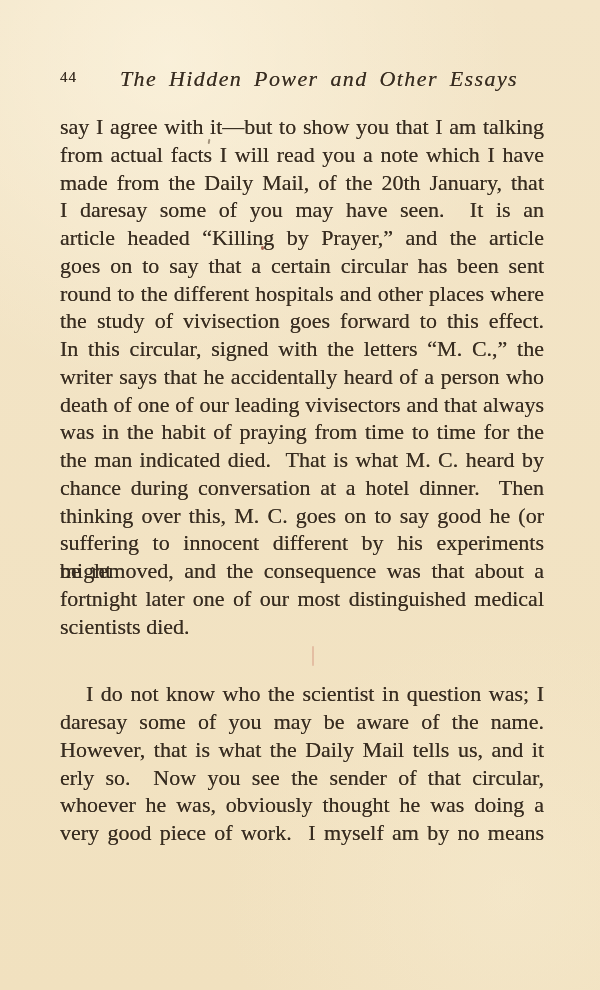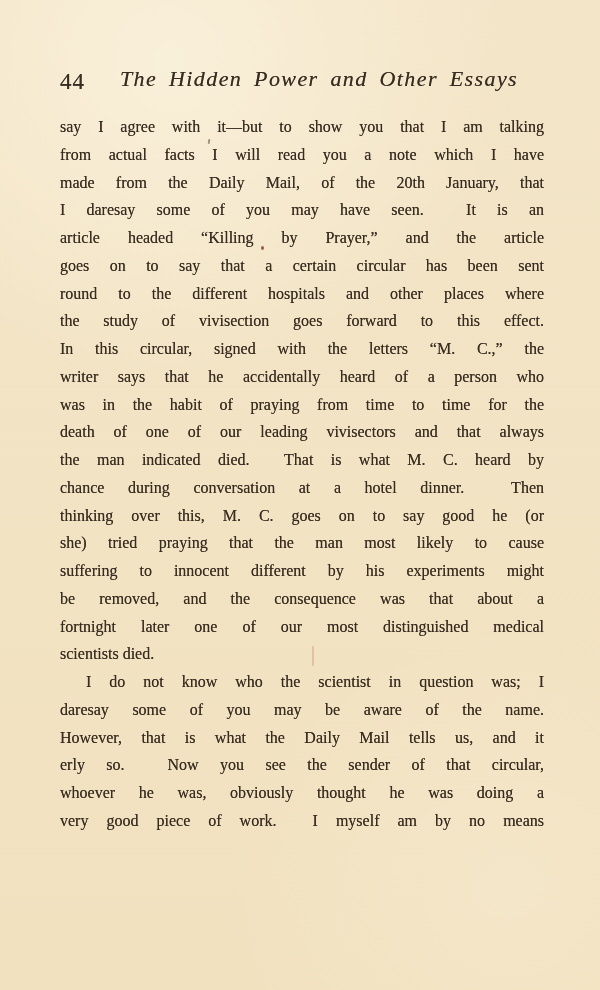--- a/index.html
+++ b/index.html
@@ -25,21 +25,21 @@
     position: absolute;
     top: 66px;
     left: 60px;
     width: 484px;
     height: 32px;
   }
   .pagenum {
     position: absolute;
     left: 0;
     top: 3px;
-    font-size: 23px;
+    font-size: 15px;
     letter-spacing: 1px;
     text-shadow: 0 0 0.6px rgba(55,43,30,0.7);
   }
   .running-title {
     text-align: center;
     padding-left: 34px;
     font-style: italic;
     font-size: 22px;
     letter-spacing: 1.4px;
     word-spacing: 5px;
@@ -48,27 +48,27 @@
   }
   .body-text {
     position: absolute;
     top: 113px;
     left: 60px;
     width: 484px;
   }
   .line {
     height: 27.75px;
     line-height: 27.75px;
-    font-size: 16px;
+    font-size: 22px;
     text-align: justify;
     text-align-last: justify;
     text-shadow: 0 0 0.6px rgba(55,43,30,0.72);
   }
   .line.para-end { text-align-last: left; }
-  .line.indent  { text-indent: 26px; }
+  .line.indent  { text-indent: 26px; margin-top: 40px; }
   .it { }
   
   .ink-dot {
     position: absolute;
     left: 261px; top: 246px;
     width: 3px; height: 4px;
     background: #8d4436;
     border-radius: 50%;
     opacity: 0.85;
   }
@@ -102,26 +102,25 @@
       <div class="line"><span>say I agree with it—but to show you that I am talking</span></div>
       <div class="line"><span>from actual facts I will read you a note which I have</span></div>
       <div class="line"><span>made from the </span><span class="it">Daily Mail,</span><span> of the 20th January, that</span></div>
       <div class="line"><span>I daresay some of you may have seen.&nbsp; It is an</span></div>
       <div class="line"><span>article headed “Killing by Prayer,” and the article</span></div>
       <div class="line"><span>goes on to say that a certain circular has been sent</span></div>
       <div class="line"><span>round to the different hospitals and other places where</span></div>
       <div class="line"><span>the study of vivisection goes forward to this effect.</span></div>
       <div class="line"><span>In this circular, signed with the letters “M. C.,” the</span></div>
       <div class="line"><span>writer says that he accidentally heard of a person who</span></div>
+      <div class="line"><span>death of one of our leading vivisectors and that always</span></div>
       <div class="line"><span>was in the habit of praying from time to time for the</span></div>
-      <div class="line"><span>death of one of our leading vivisectors and that always</span></div>
       <div class="line"><span>the man indicated died.&nbsp; That is what M. C. heard by</span></div>
       <div class="line"><span>chance during conversation at a hotel dinner.&nbsp; Then</span></div>
       <div class="line"><span>thinking over this, M. C. goes on to say good he (or</span></div>
-      <div class="line"><span>she) tried praying that the man most likely to cause</span></div>
       <div class="line"><span>suffering to innocent different by his experiments might</span></div>
       <div class="line"><span>be removed, and the consequence was that about a</span></div>
       <div class="line"><span>fortnight later one of our most distinguished medical</span></div>
       <div class="line para-end"><span>scientists died.</span></div>
       <div class="line indent"><span>I do not know who the scientist in question was; I</span></div>
       <div class="line"><span>daresay some of you may be aware of the name.</span></div>
       <div class="line"><span>However, that is what the </span><span class="it">Daily Mail</span><span> tells us, and it</span></div>
       <div class="line"><span>erly so.&nbsp; Now you see the sender of that circular,</span></div>
       <div class="line"><span>whoever he was, obviously thought he was doing a</span></div>
       <div class="line"><span>very good piece of work.&nbsp; I myself am by no means</span></div>

